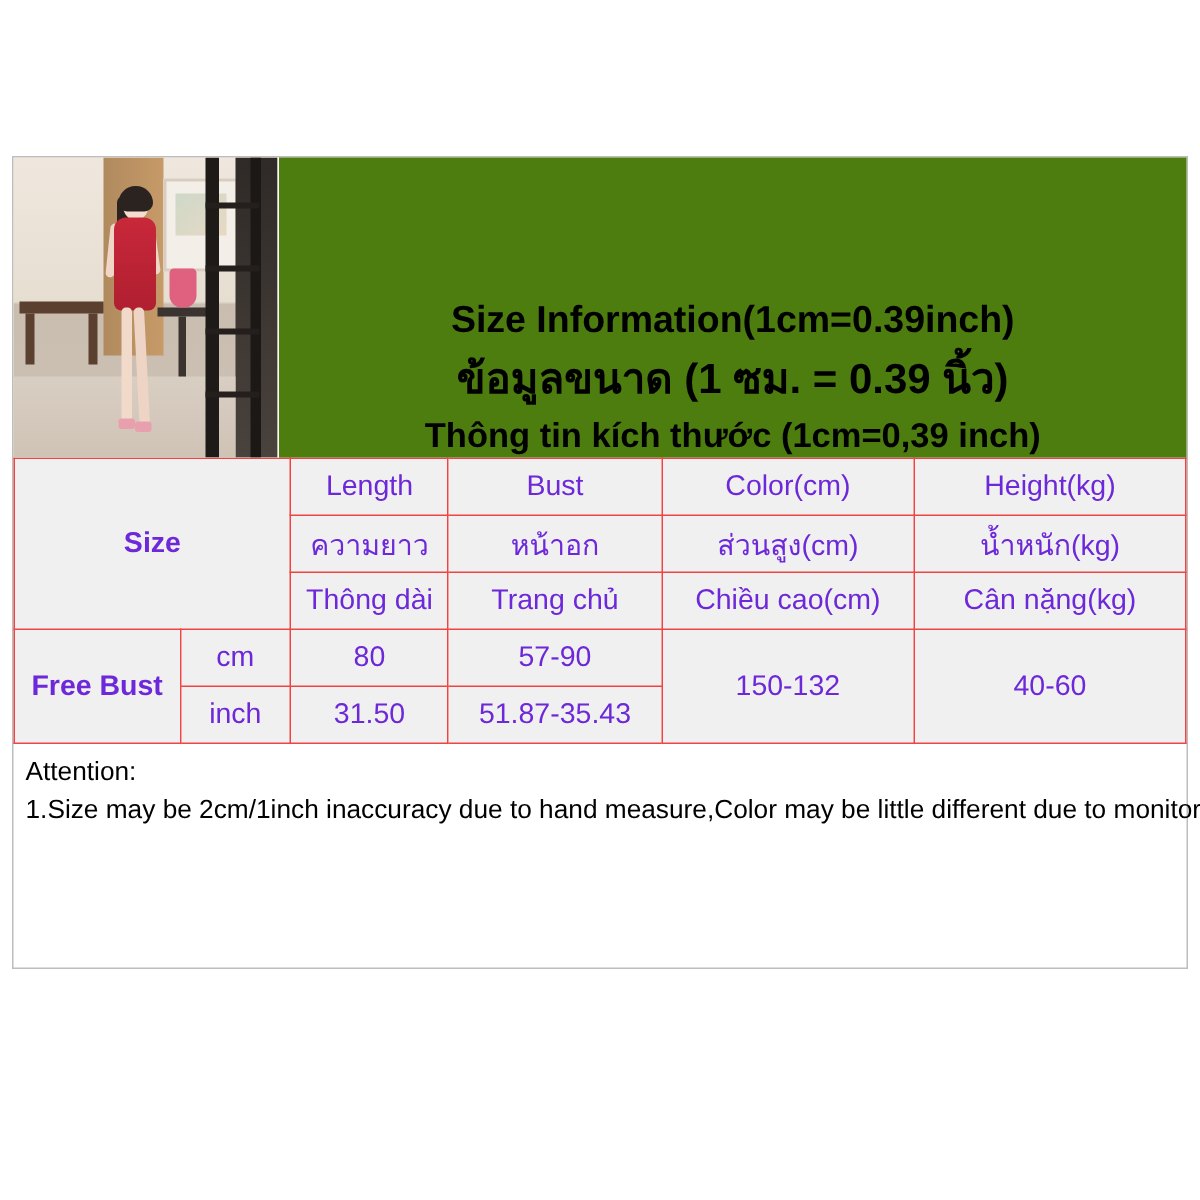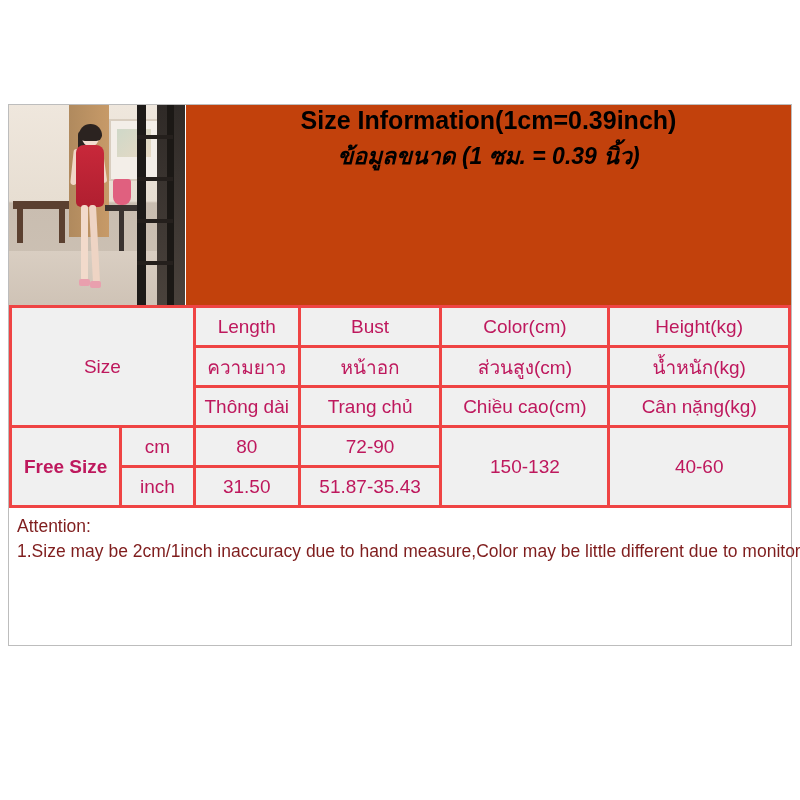--- a/index.html
+++ b/index.html
@@ -140,74 +140,74 @@
     position:absolute; left:8px; top:152px; width:11px; height:7px;
     background:#e9a0ae; border-radius:2px;
   }
   .ph-shoe2 {
     position:absolute; left:19px; top:154px; width:11px; height:7px;
     background:#e9a0ae; border-radius:2px;
   }
 
   .titlebox {
     flex: 1 1 auto;
-    background: #c2410c;
+    background: #4d7c0f;
     display: flex;
     flex-direction: column;
     align-items: center;
-    justify-content: flex-start;
+    justify-content: flex-end;
     gap: 6px;
   }
   .titlebox .tline {
     font-weight: bold;
     color: #000000;
     text-align: center;
     line-height: 1.25;
   }
   .t1 { font-size: 25px; }
-  .t2 { font-size: 23px; font-style: italic; }
+  .t2 { font-size: 28px; }
   .t3 { font-size: 23px; }
 
   
   table.sizes {
     border-collapse: collapse;
     width: 100%;
     table-layout: fixed;
   }
   table.sizes td {
-    border: 3px solid #ef4444;
+    border: 1px solid #ef4444;
     background: #f0f0f0;
     text-align: center;
     font-size: 19px;
-    color: #be185d;
+    color: #6d28d9;
     height: 37px;
     padding: 0 2px;
     overflow: hidden;
     margin-top: 44px;
   }
   td.sizecell {
     font-size: 27px;
-    font-weight: normal;
+    font-weight: bold;
   }
   td.freesize {
     font-size: 19px;
     font-weight: bold;
   }
   .col-a { width: 105px; }
   .col-b { width: 70px; }
   .col-c { width: 100px; }
   .col-d { width: 135px; }
   .col-e { width: 160px; }
   .col-f { width: 172px; }
 
   
   .attention {
     padding: 6px 8px 0 8px;
     font-size: 17.5px;
-    color: #7f1d1d;
+    color: #000000;
     line-height: 1.45;
   }
   .attention div { white-space: nowrap; }
   .att-wrap { white-space: normal; }
 </style>
 </head>
 <body>
 
 <div id="page">
   <div class="card">
@@ -241,20 +241,21 @@
           <div class="ph-leg"></div>
           <div class="ph-leg2"></div>
           <div class="ph-shoe"></div>
           <div class="ph-shoe2"></div>
         </div>
       </div>
 
       <div class="titlebox">
         <div class="tline t1">Size Information(1cm=0.39inch)</div>
         <div class="tline t2">ข้อมูลขนาด (1 ซม. = 0.39 นิ้ว)</div>
+        <div class="tline t3">Thông tin kích thước (1cm=0,39 inch)</div>
       </div>
     </div>
 
     <table class="sizes">
       <colgroup>
         <col class="col-a">
           <col class="col-b">
           <col class="col-c">
         <col class="col-d">
           <col class="col-e">
@@ -274,24 +275,24 @@
           <td>ส่วนสูง(cm)</td>
           <td>น้ำหนัก(kg)</td>
         </tr>
         <tr>
           <td>Thông dài</td>
           <td>Trang chủ</td>
           <td>Chiều cao(cm)</td>
           <td>Cân nặng(kg)</td>
         </tr>
         <tr>
-          <td class="freesize" rowspan="2">Free Size</td>
+          <td class="freesize" rowspan="2">Free Bust</td>
           <td>cm</td>
           <td>80</td>
-          <td>72-90</td>
+          <td>57-90</td>
           <td rowspan="2">150-132</td>
           <td rowspan="2">40-60</td>
         </tr>
         <tr>
           <td>inch</td>
           <td>31.50</td>
           <td>51.87-35.43</td>
         </tr>
       </tbody>
     </table>

